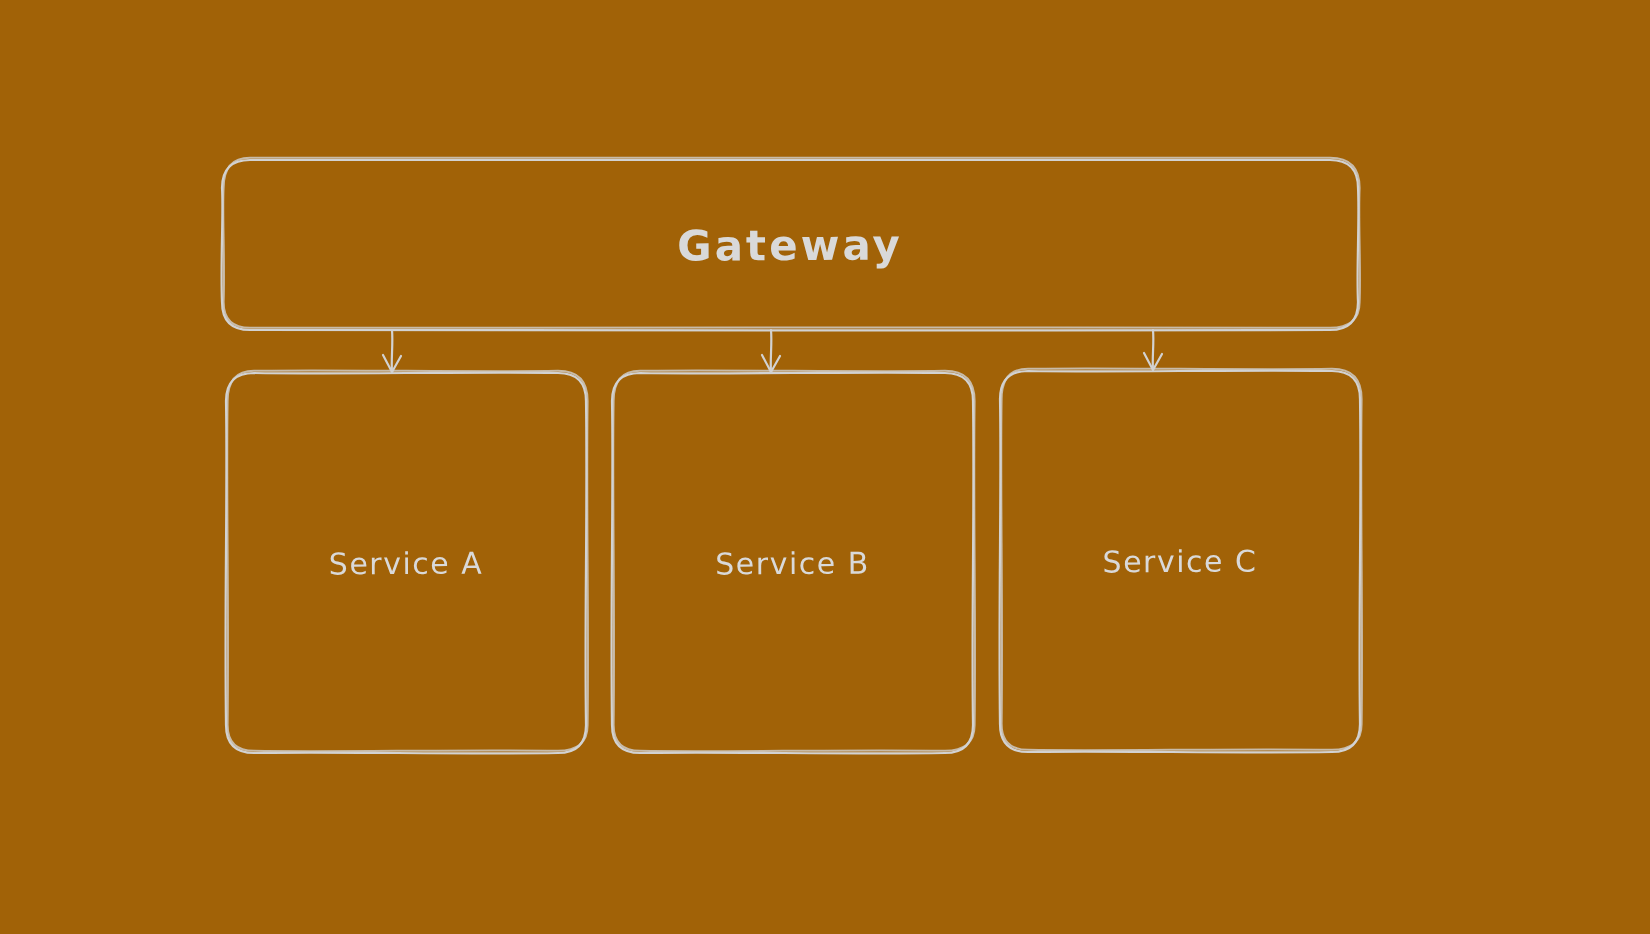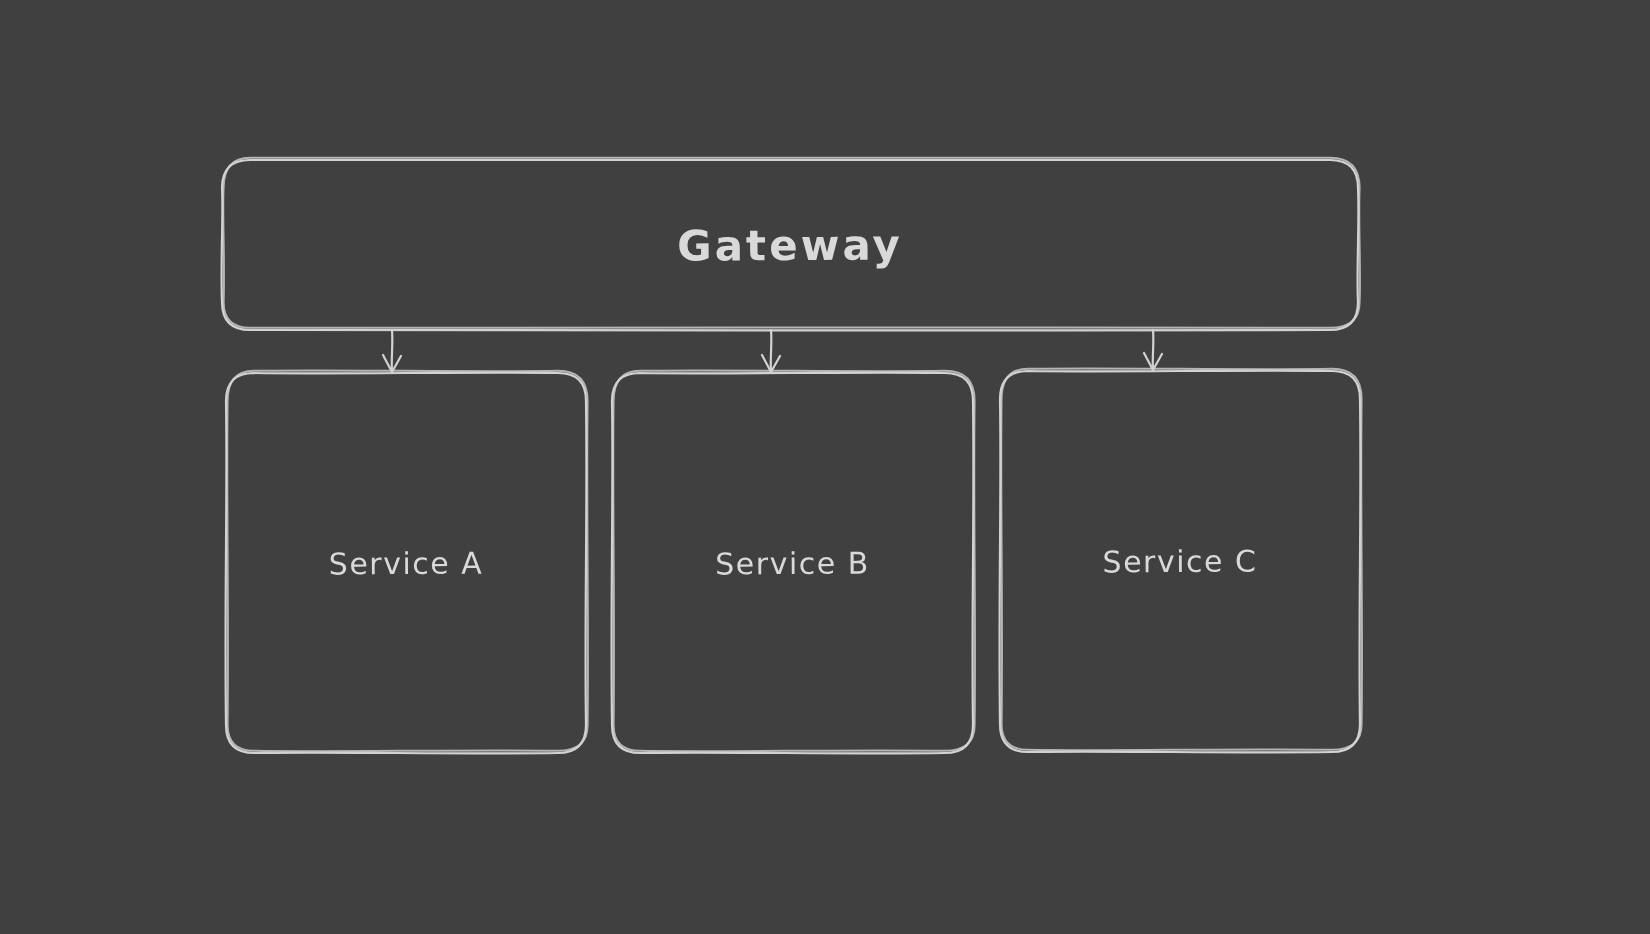--- a/index.html
+++ b/index.html
@@ -3,21 +3,21 @@
 <meta charset="utf-8">
 <title>Gateway Services Diagram</title>
 <style>
   html, body { margin: 0; padding: 0; background: #151515; }
   body { font-family: "DejaVu Sans", "Liberation Sans", sans-serif; }
 
   .canvas {
     position: relative;
     width: 1650px;
     height: 934px;
-    background: #404040;
+    background: #a16207;
     overflow: hidden;
   }
 
   .canvas svg {
     position: absolute;
     left: 0; top: 0;
     width: 1650px; height: 934px;
     display: block;
   }
 

